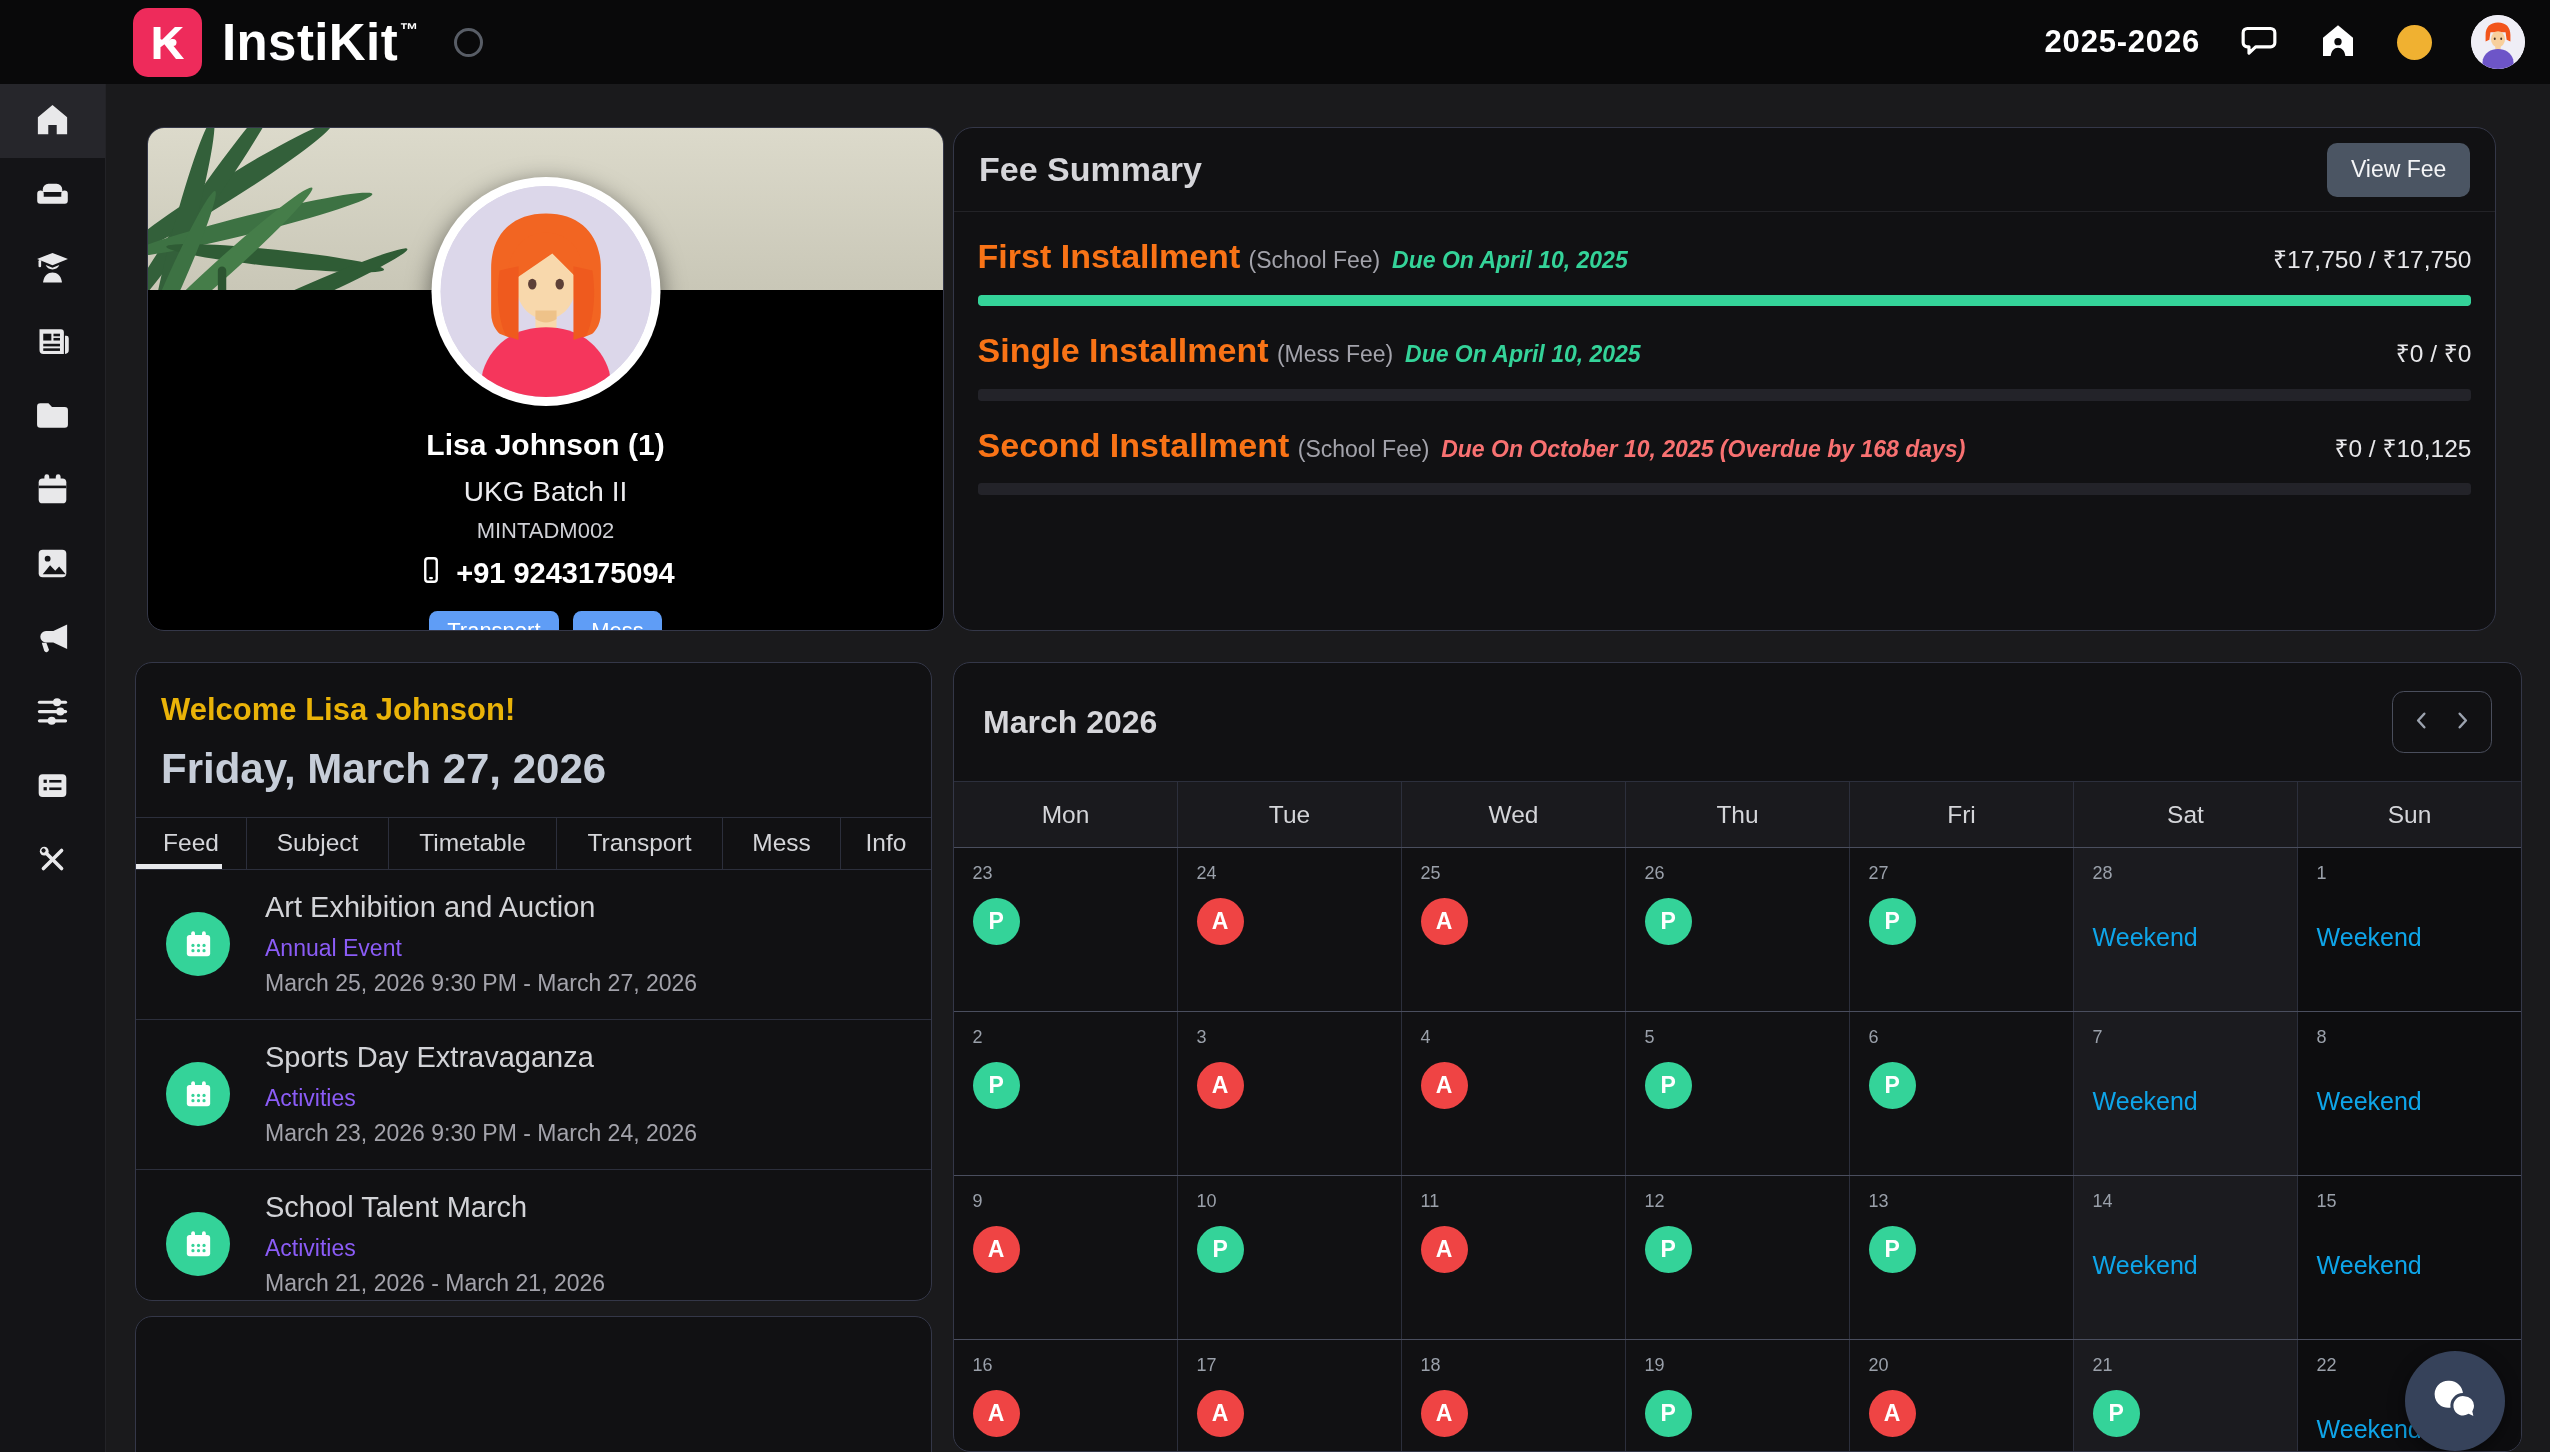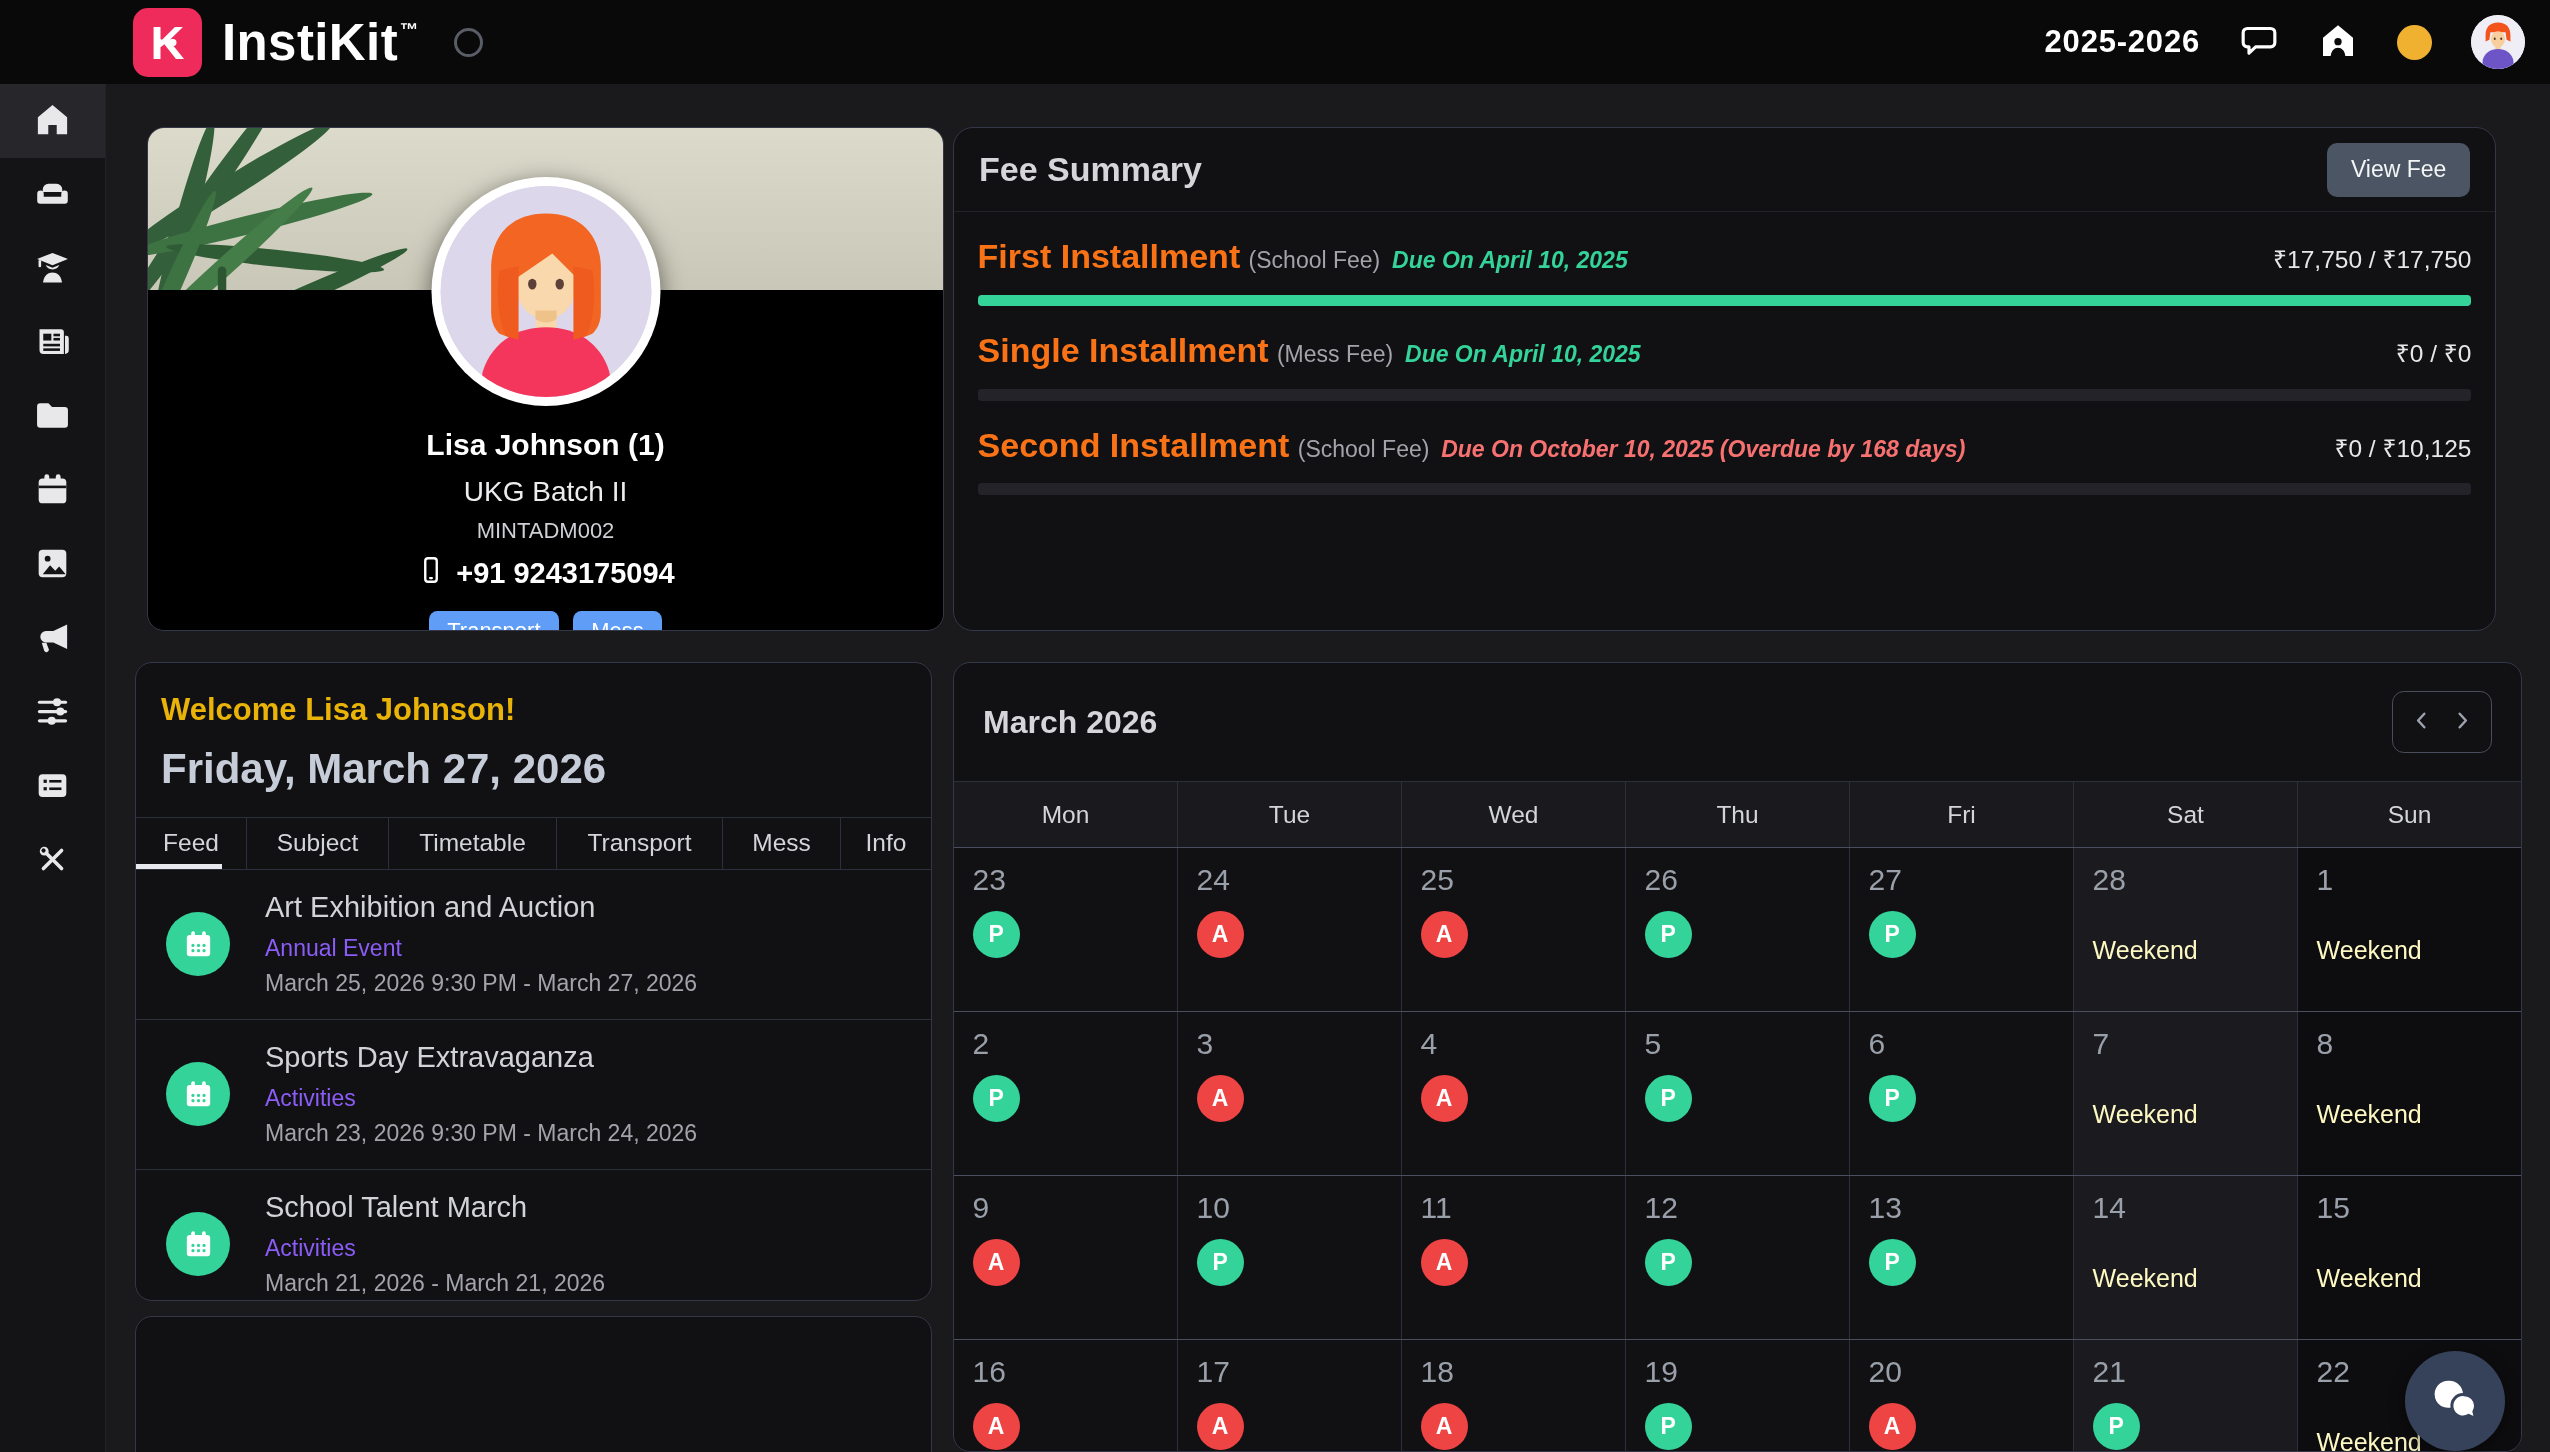--- a/index.html
+++ b/index.html
@@ -105,25 +105,25 @@
   .cal-days { display:flex; height:67px; border-top:1.7px solid #2c2f3c; border-bottom:1.7px solid #4a4e5e;
     background:#1a1a1e; }
   .cal-day { flex:1; display:flex; align-items:center; justify-content:center;
     font-size:24.5px; color:#d4d5d9; border-left:1.7px solid #2c2f3c; }
   .cal-day:first-child { border-left:none; }
   .cal-week { display:flex; height:164px; border-bottom:1.7px solid #4a4e5e; }
   .cal-cell { flex:1; padding:15px 0 0 18.6px; border-left:1.7px solid #2c2f3c; cursor:pointer; }
   .cal-cell:first-child { border-left:none; }
   .cal-cell.sat { background:#1b1b1f; }
   .cal-cell.sun { background:#0d0d0f; }
-  .cal-date { font-size:30px; color:#9aa0aa; }
+  .cal-date { font-size:18px; color:#9aa0aa; }
   .cal-badge { width:47px; height:47px; border-radius:50%; margin-top:13.5px;
     display:flex; align-items:center; justify-content:center;
     font-size:23px; font-weight:bold; color:#fff; }
-  .cal-weekend { display:block; font-size:25px; color:#fef9c3; margin-top:39px; }
+  .cal-weekend { display:block; font-size:25px; color:#0ea5e9; margin-top:39px; }
   
   .fab { position:absolute; left:2405px; top:1351px; width:100px; height:100px; border-radius:50%;
     background:#36425a; border:none; cursor:pointer; display:flex; align-items:center;
     justify-content:center; z-index:9; box-shadow:0 5px 17px rgba(0,0,0,.45); }
   .fab svg { width:56px; height:56px; }
 </style>
 </head>
 <body>
 
 <header class="topbar">

